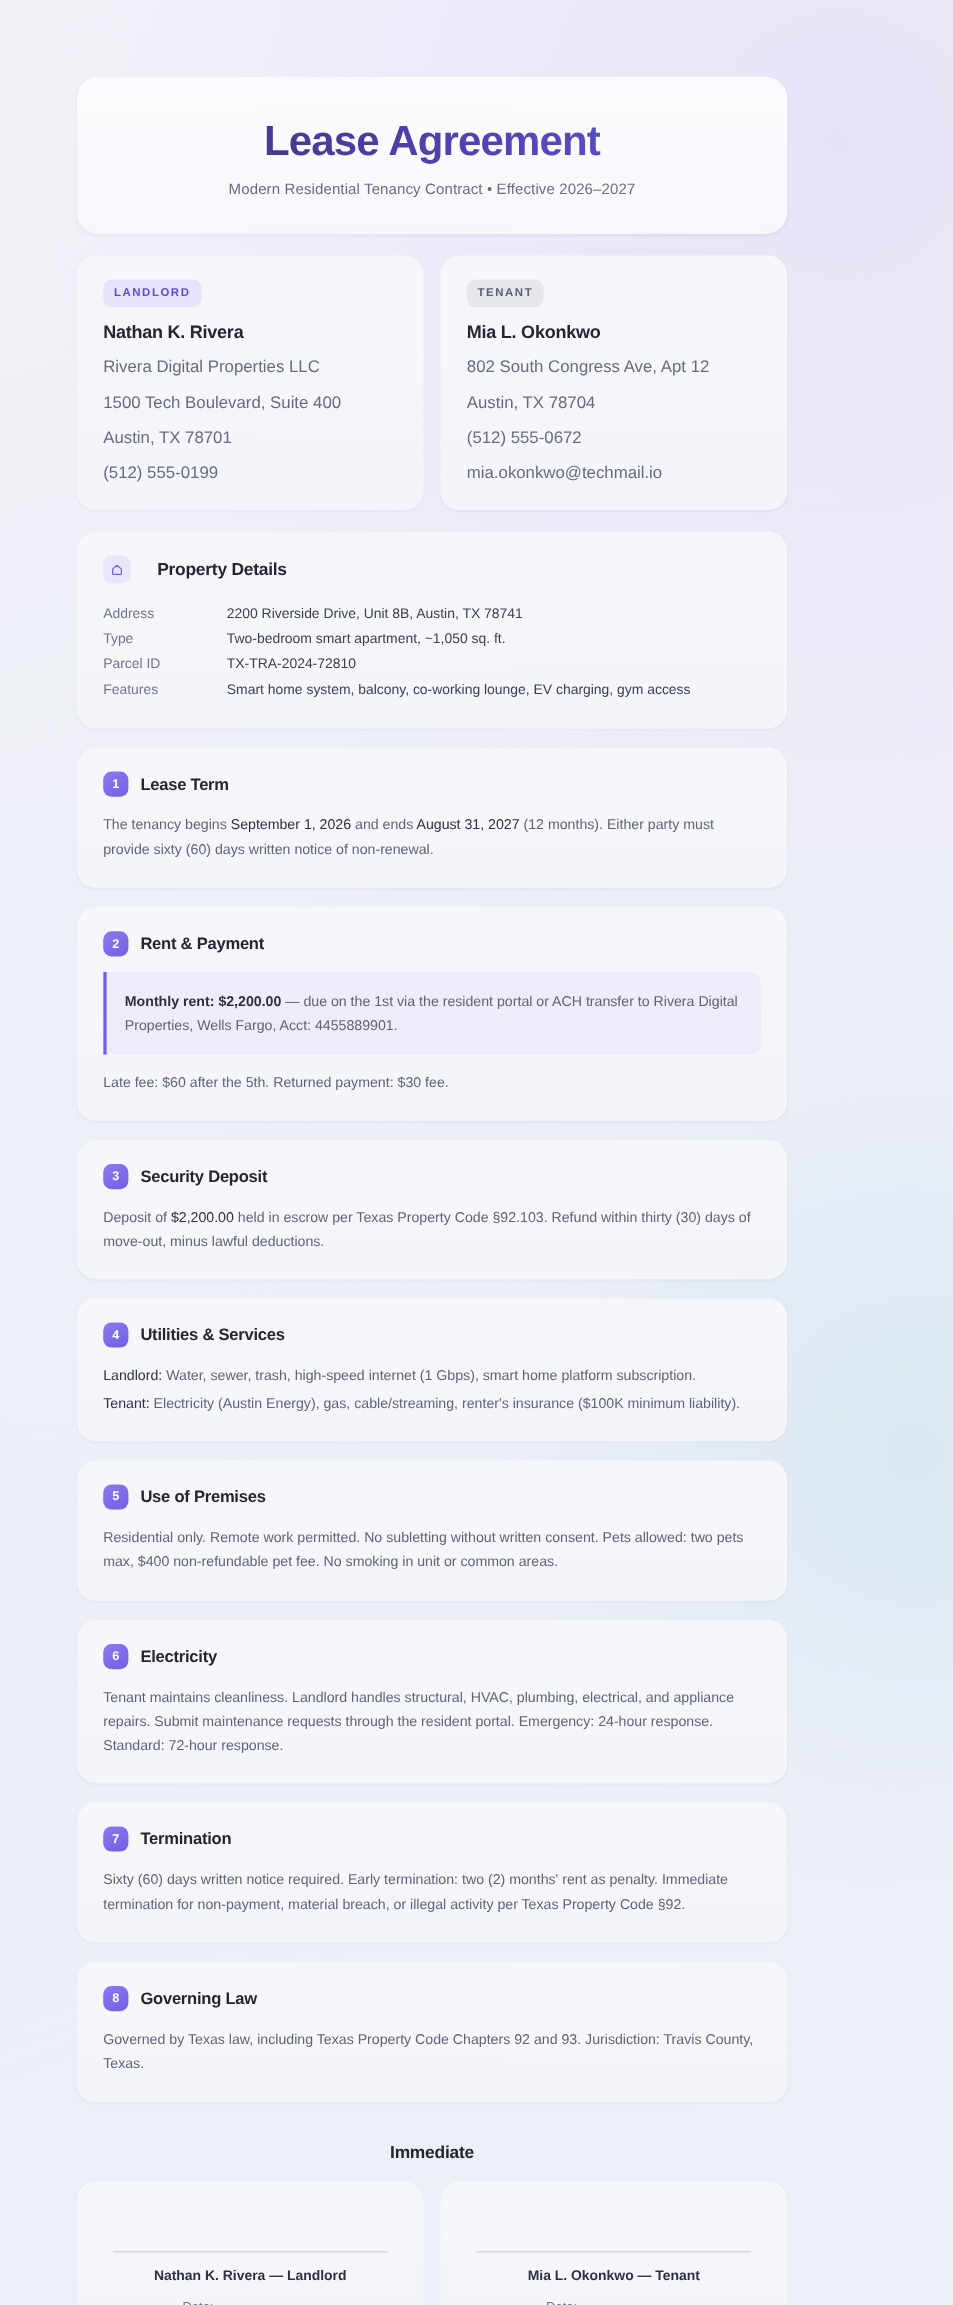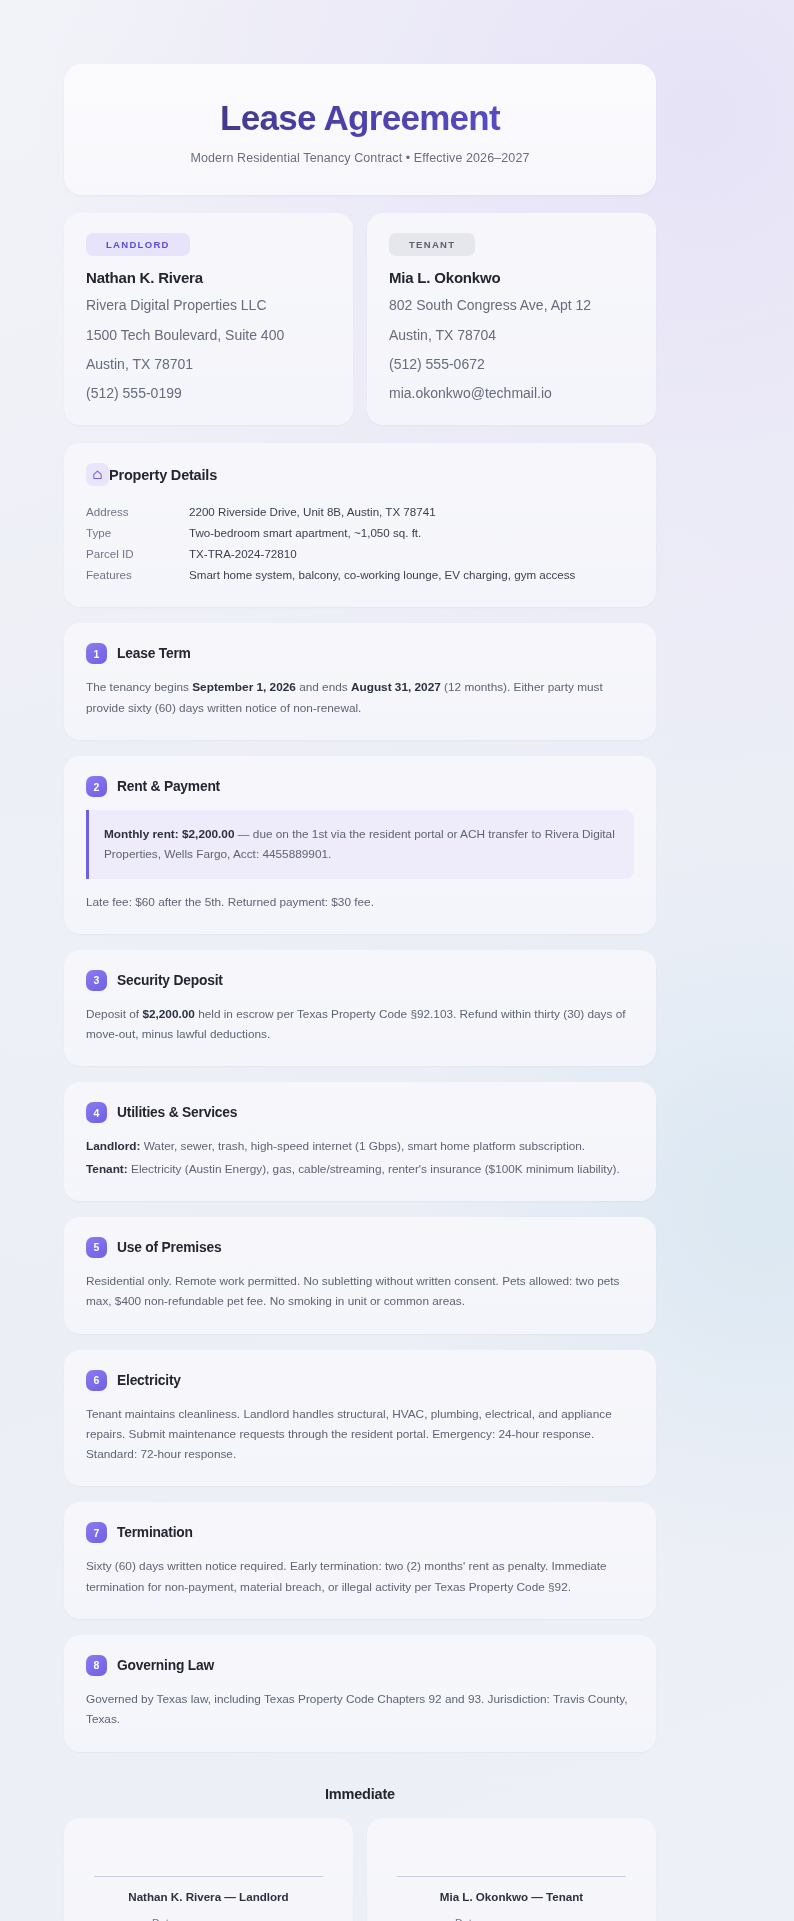--- a/index.html
+++ b/index.html
@@ -53,42 +53,42 @@
   }
 
   
   .parties { display: flex; gap: 14px; margin-top: 18px; }
   .party-card { flex: 1; padding: 20px 22px 22px 22px; }
   .badge {
     display: inline-block;
     font-size: 9.5px;
     font-weight: bold;
     letter-spacing: 1.3px;
-    padding: 6px 20px;
+    padding: 6px 9px;
     border-radius: 7px;
   }
   .badge.landlord { background: #e7e3fb; color: #5b4cd6; }
   .badge.tenant   { background: #e6e7ec; color: #5c6070; }
   .party-name {
     margin-top: 13px;
     font-size: 15px;
     font-weight: bold;
     color: #23252f;
     letter-spacing: -.2px;
   }
   .party-line {
     margin-top: 9px;
     font-size: 14px;
     color: #676b7c;
     line-height: 1.45;
   }
 
   
   .property { margin-top: 18px; padding: 20px 22px 22px 22px; }
-  .property-head { display: flex; align-items: center; gap: 0; }
+  .property-head { display: flex; align-items: center; gap: 22px; }
   .home-icon-wrap {
     width: 23px; height: 23px;
     border-radius: 7px;
     background: #e9e5fa;
     display: flex; align-items: center; justify-content: center;
   }
   .home-icon-wrap svg { display: block; }
   .property-title {
     font-size: 14.5px;
     font-weight: bold;
@@ -118,21 +118,21 @@
     font-weight: bold;
     color: #23252f;
     letter-spacing: -.2px;
   }
   .sec-body {
     margin-top: 13px;
     font-size: 11.8px;
     line-height: 1.72;
     color: #5f6374;
   }
-  .sec-body b, .sec-body strong { color: #2d3040; font-weight: bold; }
+  .sec-body b, .sec-body strong { color: #2d3040; font-weight: normal; }
   .sec-body p + p { margin-top: 2px; }
 
   
   .callout {
     margin-top: 13px;
     background: #eeebfa;
     border-left: 3px solid #6f5fe4;
     border-radius: 0 9px 9px 0;
     padding: 14px 16px 14px 15px;
     font-size: 11.8px;

